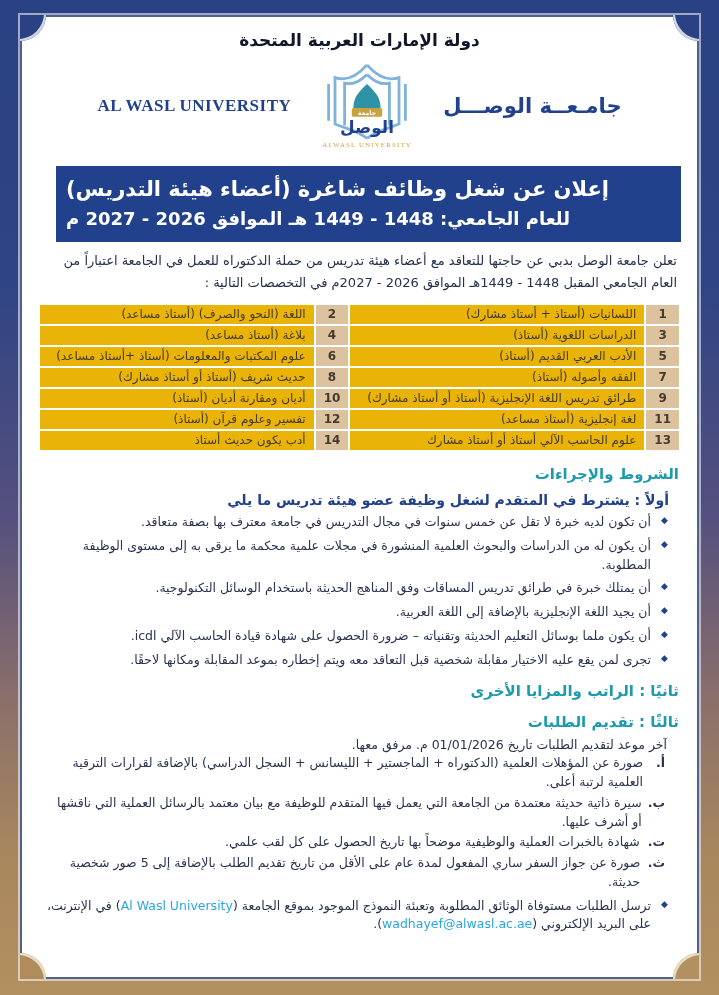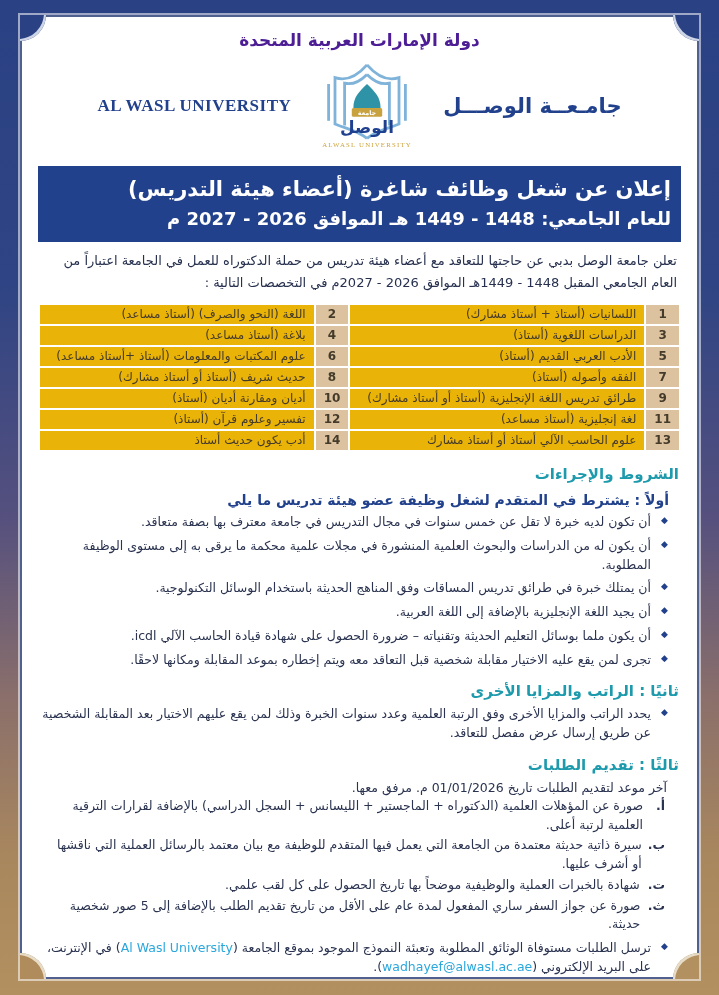--- a/index.html
+++ b/index.html
@@ -16,29 +16,29 @@
     box-shadow:0 0 0 2px rgba(255,255,255,.55);
     padding:0 16px;
   }
   
   .corner { position:absolute; width:26px; height:26px; z-index:5; }
   .corner.tl { top:-2px; right:auto; left:-2px; background:#2a4183; border-radius:0 0 100% 0; box-shadow:inset -2px -2px 0 0 #cdd5e6; }
   .corner.tr { top:-2px; right:-2px; background:#2a4183; border-radius:0 0 0 100%; box-shadow:inset 2px -2px 0 0 #cdd5e6; }
   .corner.bl { bottom:-2px; left:-2px; background:#b08c5c; border-radius:0 100% 0 0; box-shadow:inset -2px 2px 0 0 #e6dcc8; }
   .corner.br { bottom:-2px; right:-2px; background:#b3905f; border-radius:100% 0 0 0; box-shadow:inset 2px 2px 0 0 #e6dcc8; }
 
-  .country { text-align:center; color:#4c1d95; font-weight:bold; font-size:17px; margin-top:13px; }
+  .country { text-align:center; color:#0f172a; font-weight:bold; font-size:17px; margin-top:13px; }
 
   .logo-row { direction:ltr; display:flex; align-items:center; justify-content:center; gap:20px; margin-top:4px; height:104px; }
   .logo-en { font-family:"Liberation Serif", serif; font-weight:bold; font-size:17px; color:#21418c; letter-spacing:.5px; }
   .logo-ar { font-size:21px; font-weight:bold; color:#21418c; }
 
   .banner {
-    background:#21418c; color:#fff; text-align:right;
-    margin-top:8px; padding:11px 10px 13px;
+    background:#21418c; color:#fff; text-align:left;
+    margin-top:8px; padding:11px 10px 13px;margin-left:18px;
   }
   .banner .l1 { font-size:21px; font-weight:bold; }
   .banner .l2 { font-size:18px; font-weight:bold; margin-top:7px; }
 
   .intro { text-align:right; font-size:13px; color:#27314f; line-height:1.7; margin:8px 4px 9px; }
 
   table.specs { width:100%; border-collapse:collapse; border:1px solid #d9c7a7; }
   table.specs td { border:2px solid #ffffff; font-size:12px; padding:2px 8px 3px; color:#453b2b; }
   td.num { background:#dcc29e; width:30px; text-align:center; font-weight:bold; color:#3a3022; }
   td.txt { background:#eab308; }
@@ -163,24 +163,20 @@
 
       <li>أن تكون لديه خبرة لا تقل عن خمس سنوات في مجال التدريس في جامعة معترف بها بصفة متعاقد.</li>
       <li>أن يكون له من الدراسات والبحوث العلمية المنشورة في مجلات علمية محكمة ما يرقى به إلى مستوى الوظيفة المطلوبة.</li>
       <li>أن يمتلك خبرة في طرائق تدريس المساقات وفق المناهج الحديثة باستخدام الوسائل التكنولوجية.</li>
       <li>أن يجيد اللغة الإنجليزية بالإضافة إلى اللغة العربية.</li>
       <li>أن يكون ملما بوسائل التعليم الحديثة وتقنياته – ضرورة الحصول على شهادة قيادة الحاسب الآلي icdl.</li>
       <li>تجرى لمن يقع عليه الاختيار مقابلة شخصية قبل التعاقد معه ويتم إخطاره بموعد المقابلة ومكانها لاحقًا.</li>
     </ul>
 
   <div class="teal-h">ثانيًا : الراتب والمزايا الأخرى</div>
-  <ul class="bl">
-
-  <li>يحدد الراتب والمزايا الأخرى وفق الرتبة العلمية وعدد سنوات الخبرة وذلك لمن يقع عليهم الاختيار بعد المقابلة الشخصية عن طريق إرسال عرض مفصل للتعاقد.</li>
-    </ul>
 
   <div class="teal-h">ثالثًا : تقديم الطلبات</div>
   <div class="deadline">آخر موعد لتقديم الطلبات تاريخ 01/01/2026 م. مرفق معها.</div>
   <div class="attach">
 
       <div class="arow">
         <span class="alabel">أ.</span>
         <span>صورة عن المؤهلات العلمية (الدكتوراه + الماجستير + الليسانس + السجل الدراسي) بالإضافة لقرارات الترقية العلمية لرتبة أعلى.</span>
       </div>
 

